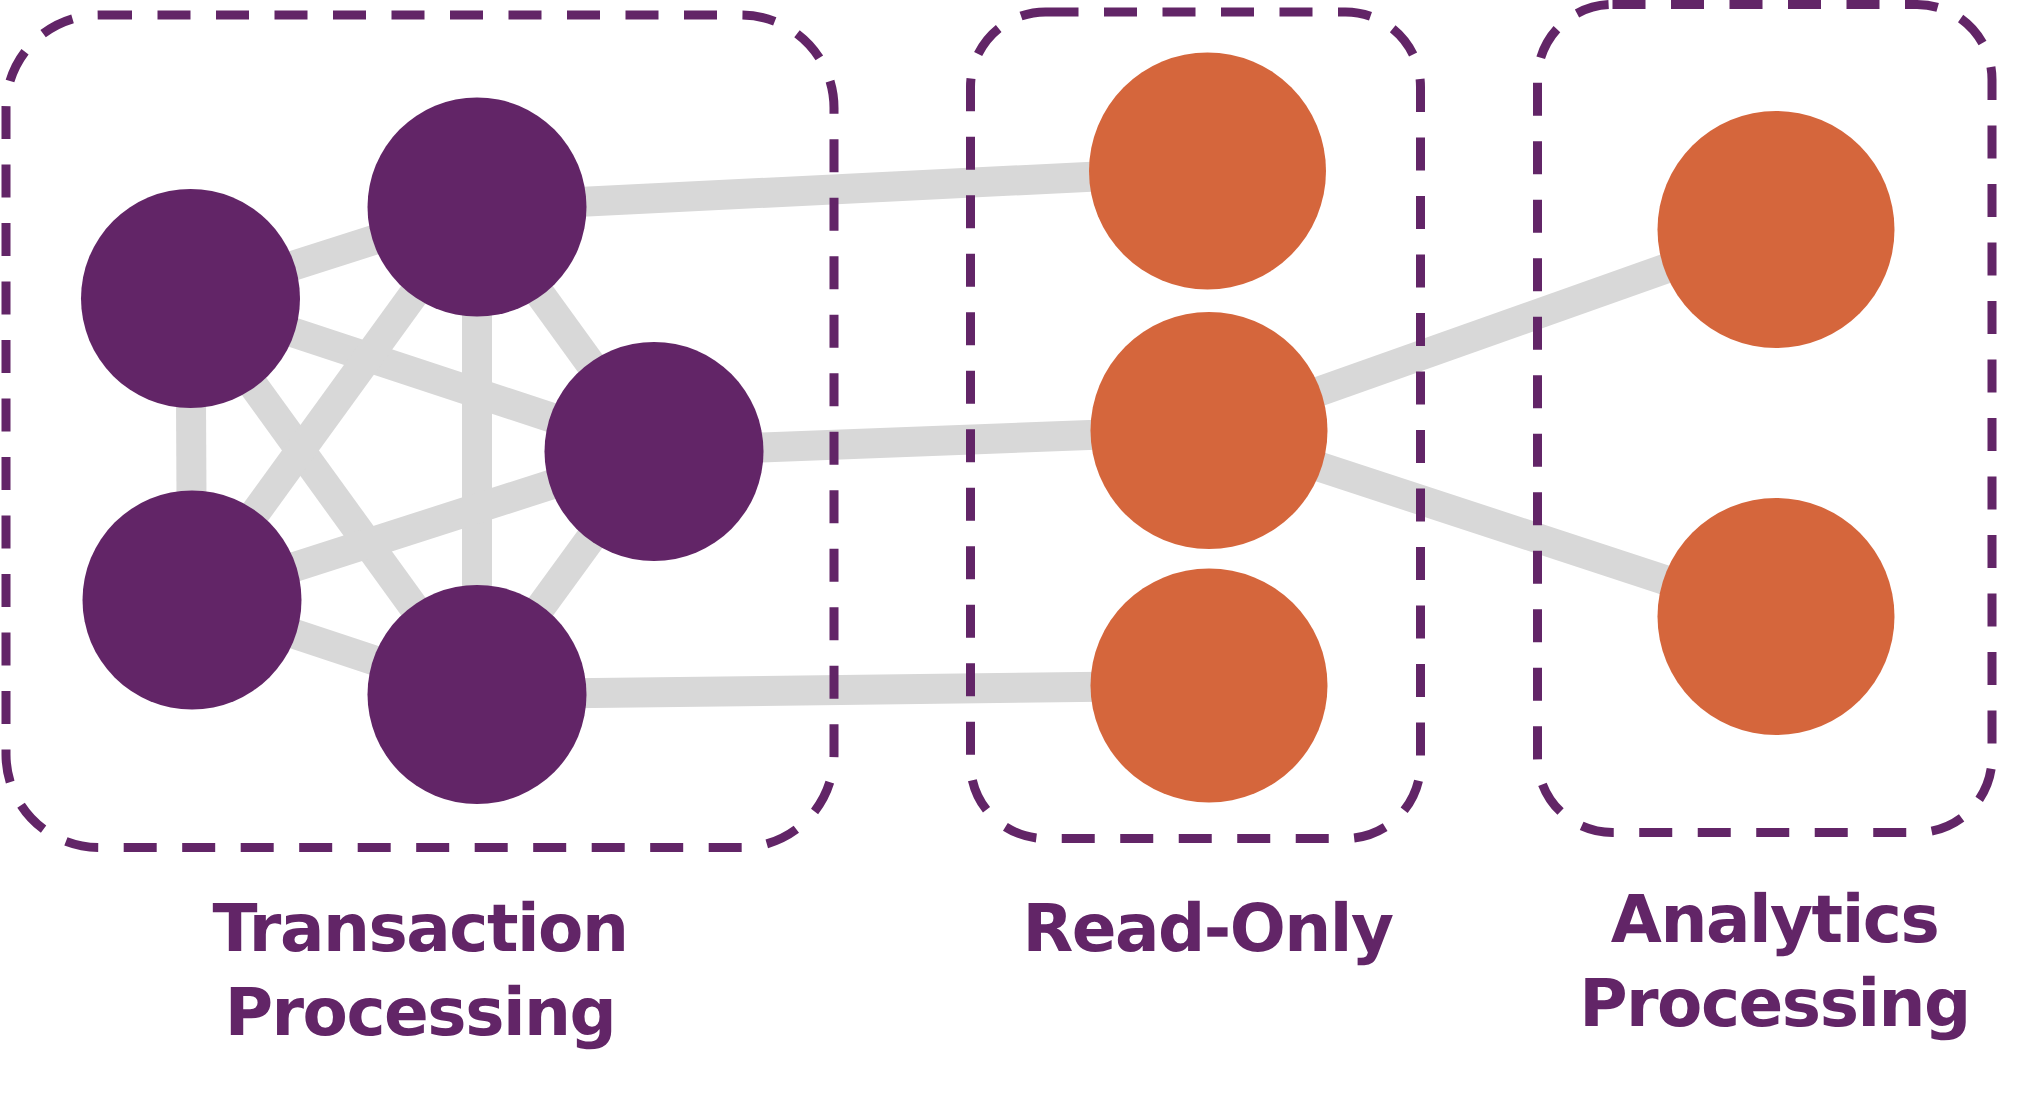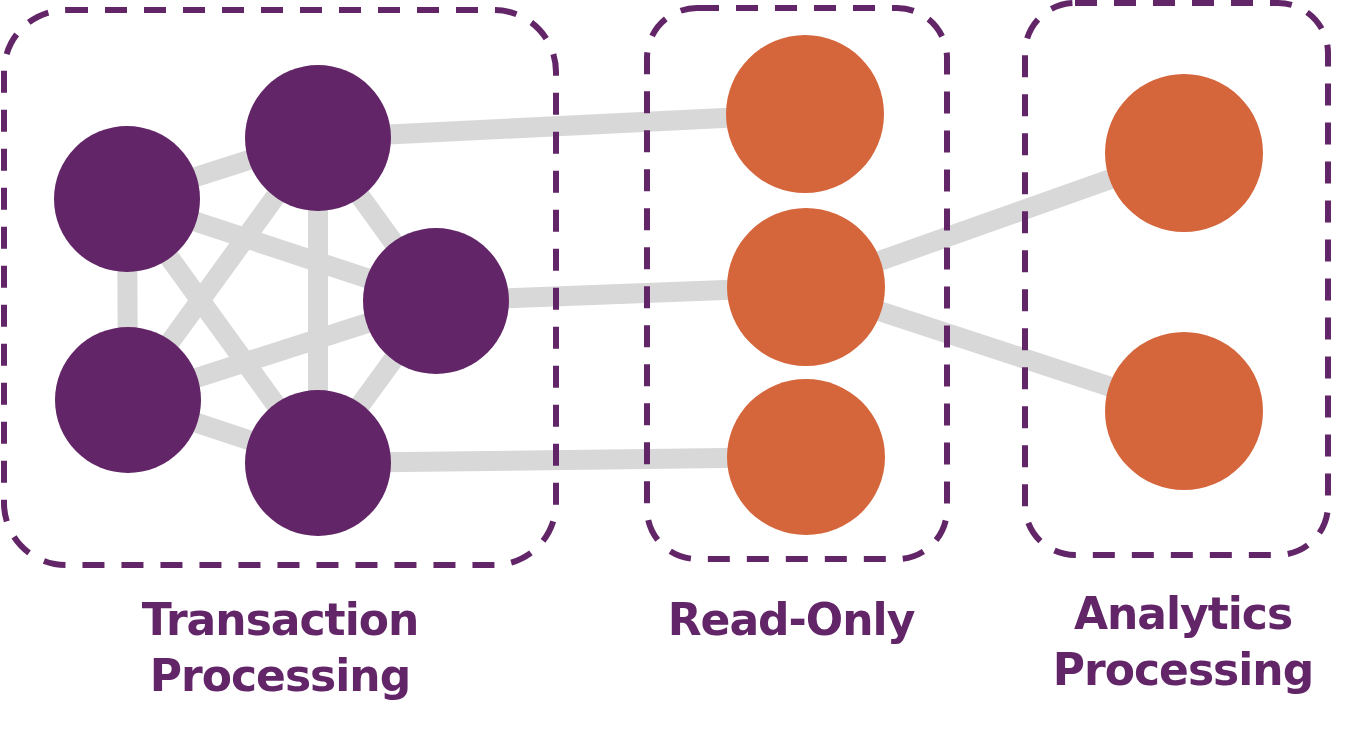--- a/index.html
+++ b/index.html
@@ -52,19 +52,19 @@
       <rect x="4" y="10" width="552" height="555" rx="62" ry="62" fill="none" stroke="#622567" stroke-width="6" stroke-dasharray="22 17"></rect>
       <rect x="647" y="8" width="300" height="551" rx="50" ry="50" fill="none" stroke="#622567" stroke-width="6" stroke-dasharray="22 17"></rect>
       <rect x="1025" y="3" width="303" height="552" rx="50" ry="50" fill="none" stroke="#622567" stroke-width="6" stroke-dasharray="22 17"></rect>
     </g>
 </svg>
 
 <div class="label" id="label-transaction" style="left: 80px; top: 592px; width: 400px; color: rgb(98, 37, 103);">
   <div>Transaction</div>
   <div>Processing</div>
 </div>
-<div class="label" id="label-replicas" style="left: 591px; top: 592px; width: 400px; color: rgb(98, 37, 103);">
+<div class="label" id="label-replicas" style="left: 605px; top: 592px; width: 400px; color: rgb(98, 37, 103);">
   <div>Read-Only</div>
 </div>
 <div class="label" id="label-analytics" style="left: 983px; top: 586px; width: 400px; color: rgb(98, 37, 103);">
   <div>Analytics</div>
   <div>Processing</div>
 </div>
 
 </body></html>

